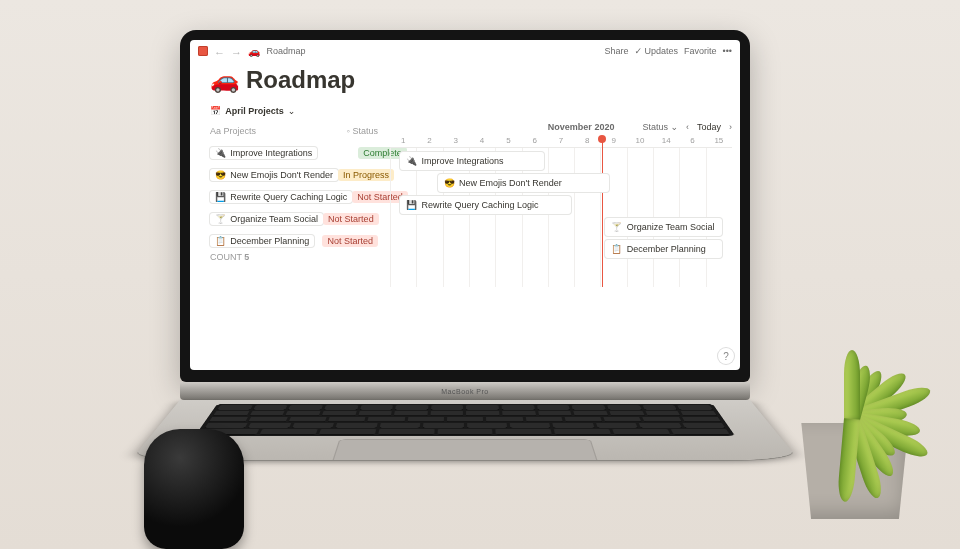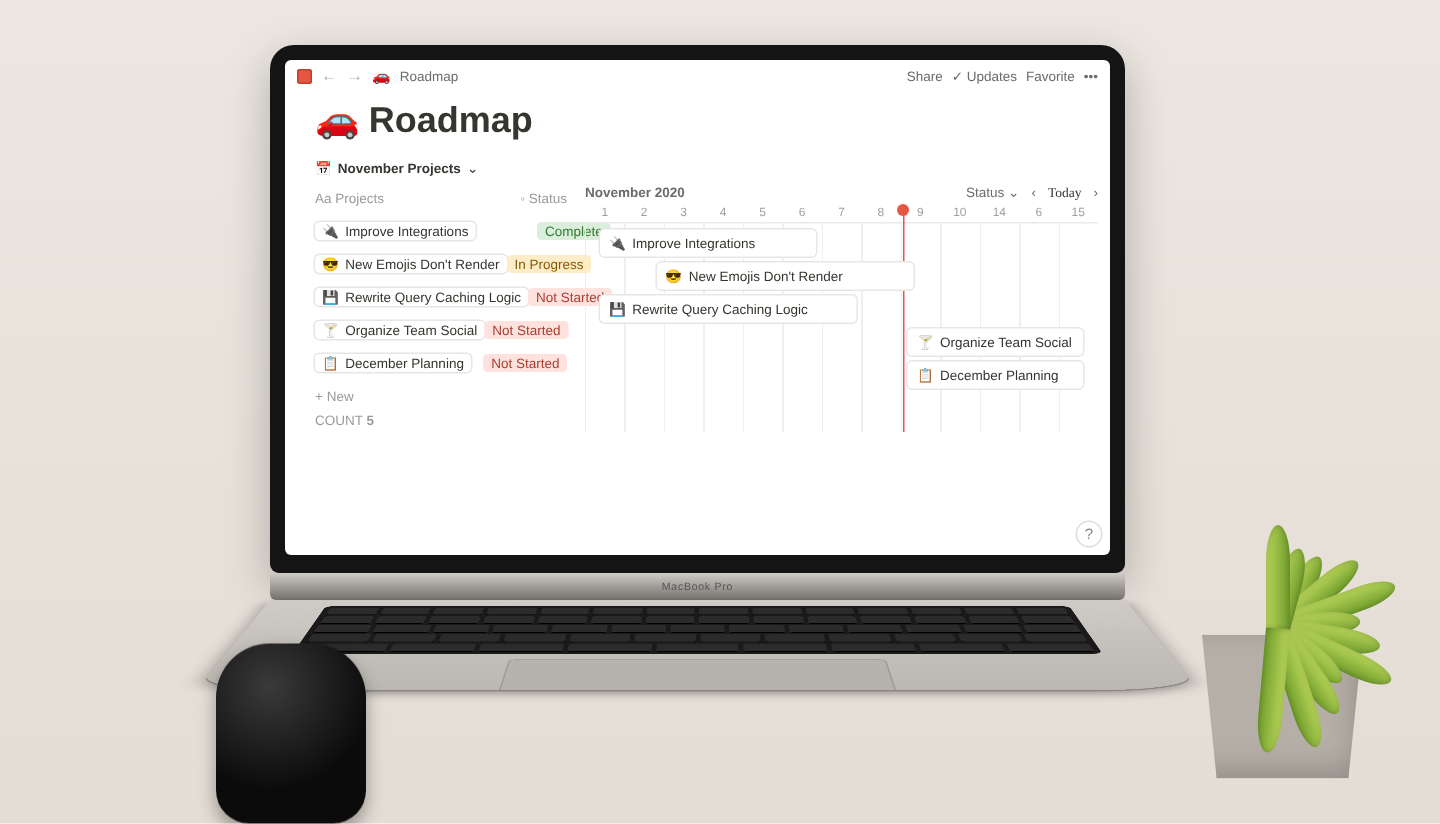--- a/index.html
+++ b/index.html
@@ -128,23 +128,23 @@
     font-size:9px; padding:1px 5px; border-radius:3px; white-space:nowrap;
   }
   .st-complete   { background:#dbeddb; color:#2e7d32;margin-left:41px; }
   .st-progress   { background:#fdecc8; color:#8a5a00; }
   .st-notstarted { background:#ffe2dd; color:#a83f33; }
   .add-new { color:#9b9b9b; padding:6px 0; cursor:pointer;}
   .count-line { color:#9b9b9b; padding-right:4px;}
 
   
   .timeline { flex:1; padding: 6px 8px 0 4px; position:relative;}
-  .tl-head { display:flex; justify-content:space-between; align-items:center; font-size:9px; color:#6b6b6b;gap:28px; }
+  .tl-head { display:flex; justify-content:flex-end; align-items:center; font-size:9px; color:#6b6b6b;gap:28px; }
   .tl-head-right { display:flex; align-items:center; gap:8px; }
-  .tl-today { color:#37352f;font-family:Liberation Serif, serif; }
+  .tl-today { color:#37352f; }
   .tl-days {
     display:grid; grid-template-columns: repeat(13,1fr);
     font-size:8px; color:#a0a0a0; margin-top:4px; position:relative;
   }
   .tl-days div { text-align:center; }
   .tl-grid {
     position:relative; margin-top:2px;
     background-image: repeating-linear-gradient(to right,#f1efed 0,#f1efed 1px,transparent 1px,transparent calc(100%/13));
     min-height: 140px;
     border-top:1px solid #ebeae8;
@@ -226,21 +226,21 @@
       <div class="page-header">
         <div class="page-title">
           <span>🚗</span>
           <span>Roadmap</span>
         </div>
       </div>
 
       <div class="toolbar">
         <div class="view-switch">
           <span>📅</span>
-          <strong>November Projects</strong>
+          <strong>April Projects</strong>
           <span>⌄</span>
         </div>
       </div>
 
       <div class="content">
 
         <div class="left">
           <div class="col-heads">
             <span>Aa <span>Projects</span></span>
             <span><span>◦</span> <span>Status</span></span>
@@ -275,21 +275,20 @@
                 <span class="status st-notstarted">Not Started</span>
               </div>
               <div class="row">
                 <span class="chip">
                   <span>📋</span>
                   <span>December Planning</span>
                 </span>
                 <span class="status st-notstarted">Not Started</span>
               </div>
             </div>
-          <div class="add-new">+  New</div>
           <div class="count-line">
             <span>COUNT</span> <strong>5</strong>
           </div>
         </div>
 
         <div class="timeline">
           <div class="tl-head">
             <strong>November 2020</strong>
             <div class="tl-head-right">
               <span><span>Status</span> ⌄</span>

